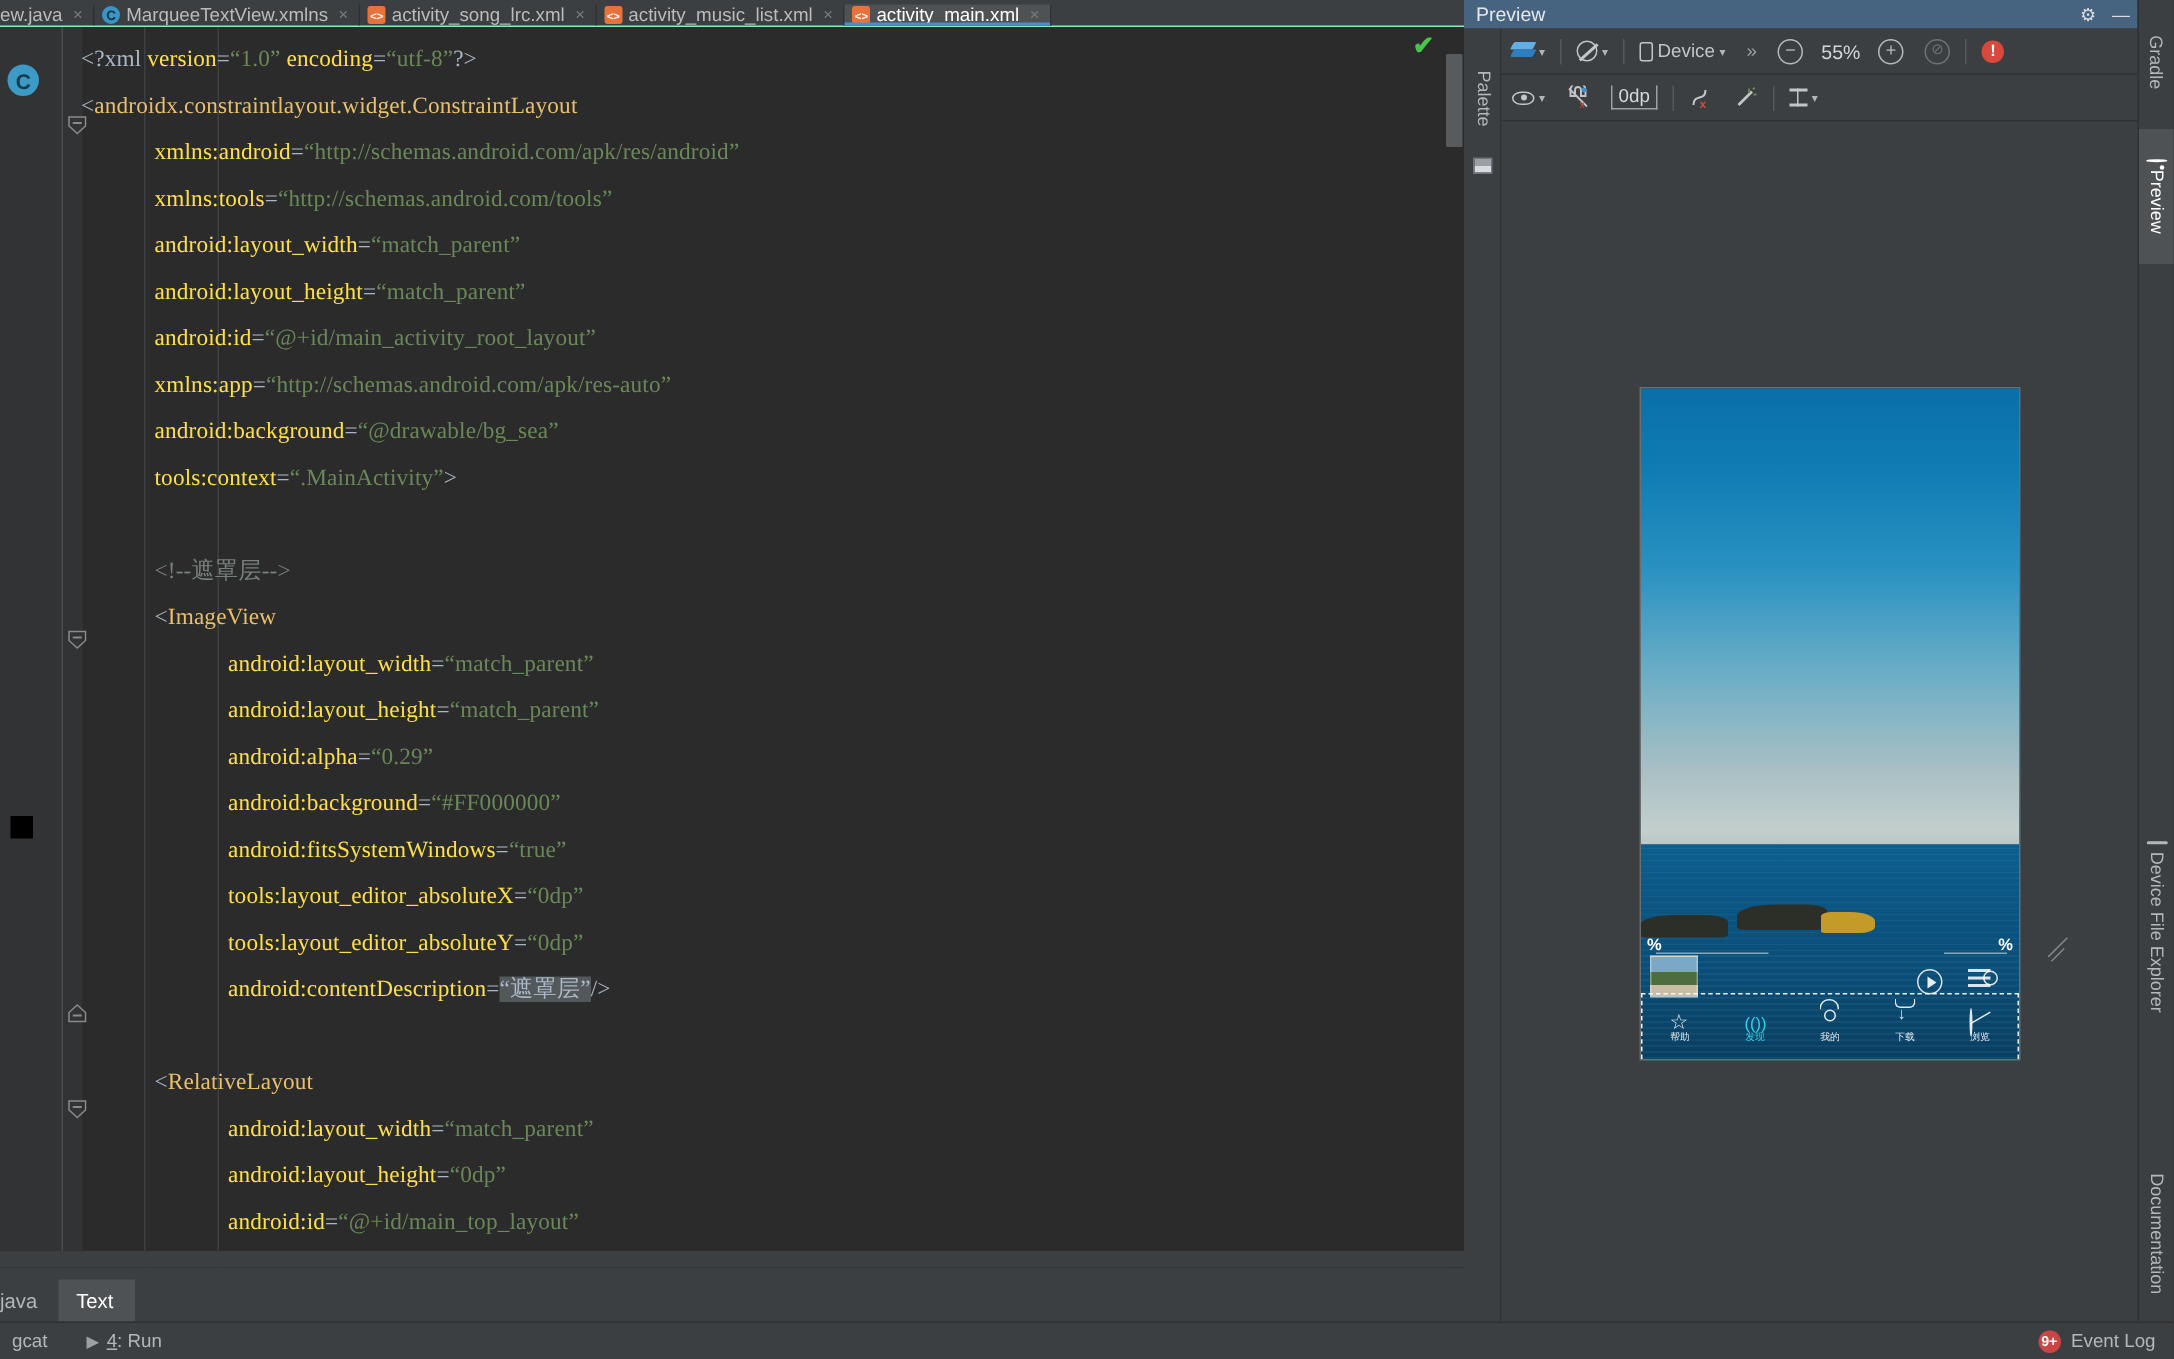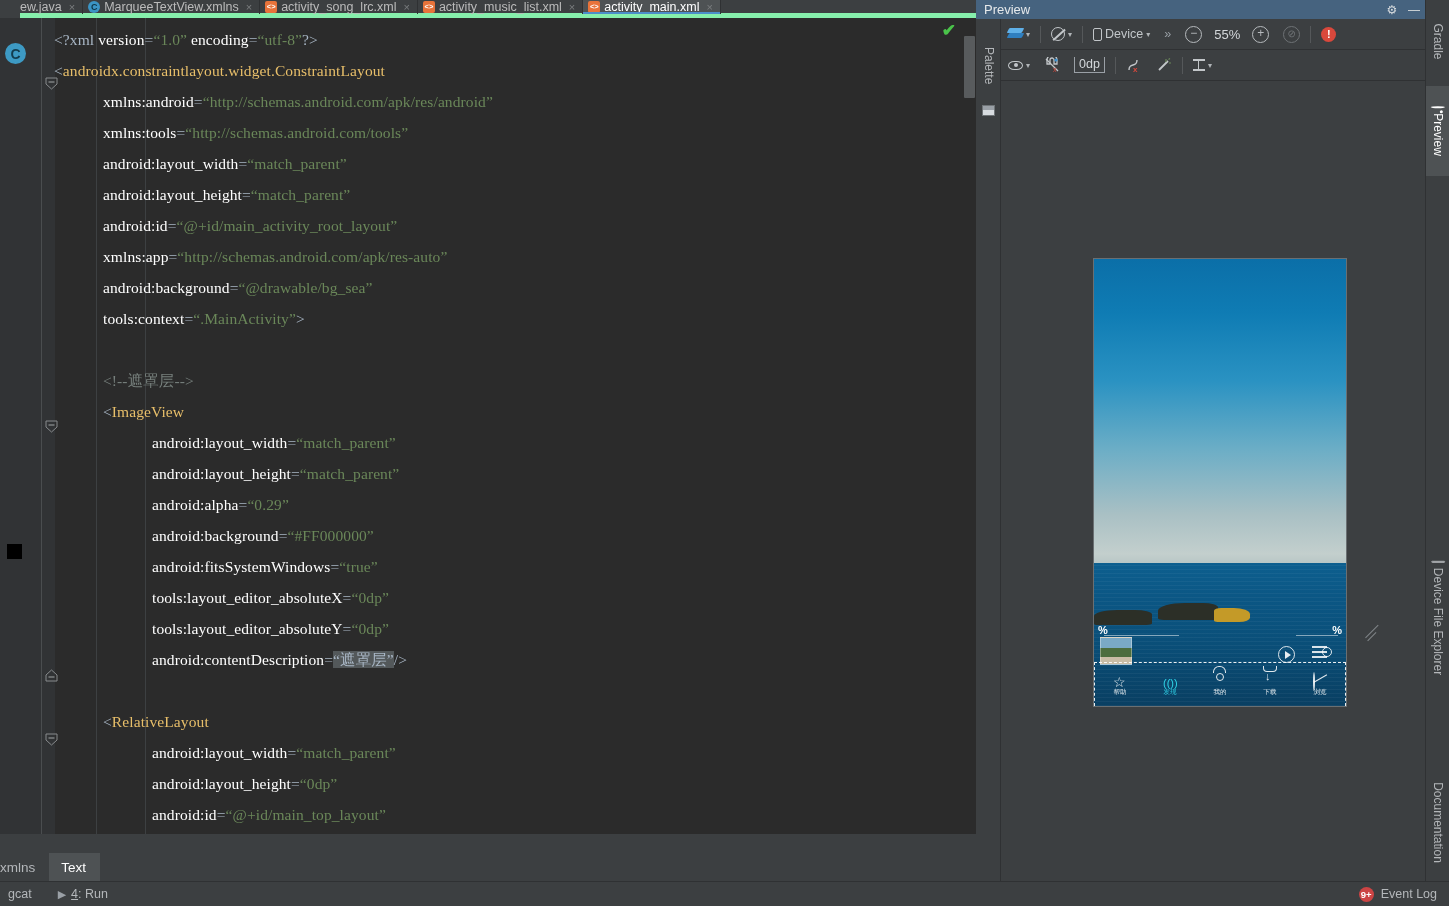--- a/index.html
+++ b/index.html
@@ -7,23 +7,22 @@
     width: 1449px; height: 906px;
     background: #3c3f41;
     font-family: "Liberation Sans", sans-serif;
     overflow: hidden;
   }
   #root { position: relative; width: 1449px; height: 906px; }
 
   
   .tabbar {
     position: absolute; left: 0; top: 0; width: 976px; height: 18px;
-    background: #3c3f41; display: flex; align-items: center;
-    border-bottom: 5px solid #86efac;
-    margin-left: 20px;
+    background: #3c3f41; display: flex; align-items: flex-end;
+    border-bottom: 1px solid #86efac;
   }
   .tab {
     display: flex; align-items: center; gap: 4px;
     padding: 0 7px 0 5px; font-size: 12.5px; color: #bbbbbb;
     position: relative; white-space: nowrap;
     border-right: 1px solid #2f3133;
   }
   .tab.active { background: #4e5254; color: #ffffff; }
   .tab.active::after {
     content: ""; position: absolute; left: 0; right: 0; bottom: 0;
@@ -78,21 +77,21 @@
   .fold svg { display:block; }
   .code {
     position: absolute; left: 54px; top: 0; right: 0; top: 0;
     padding-top: 6px;
     font-family: "Liberation Serif", "DejaVu Serif", serif;
     font-size: 15.5px; line-height: 31px; white-space: pre;
     color: #a9b7c6; letter-spacing: .1px;
   }
   .code .ln { display: block; height: 31px; }
   .tagname { color: #e8bf6a; }
-  .attr    { color: #ffffff; margin-top: 44px; }
+  .attr    { color: #fde047; margin-top: 44px; }
   .punc    { color: #a9b7c6; }
   .str     { color: #6a8759; }
   .cmt     { color: #77807d; }
   .hl      { background: #53585a; }
   .indent1 { padding-left: 49px; }
   .indent2 { padding-left: 98px; }
 
   .editor-fold-bar {
     position: absolute; left: 42px; top: 0; width: 13px; height: 100%;
     background: #313335;
@@ -479,21 +478,21 @@
 
     <div class="checkmark">✔</div>
     <div class="vscroll-track">
       <div class="vscroll-thumb"></div>
     </div>
     <div class="hscroll-strip"></div>
   </div>
 
   <div class="modebar" id="modebar">
       <div class="modetab clip">
-        <span>xmlns</span>
+        <span>java</span>
       </div>
       <div class="modetab active">
         <span>Text</span>
       </div>
     </div>
 
   <div class="preview-panel">
 
     <div class="preview-head">
       <span class="ph-title">Preview</span>

